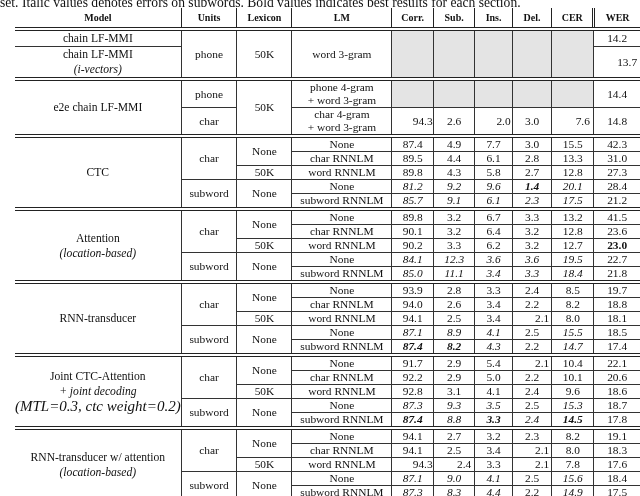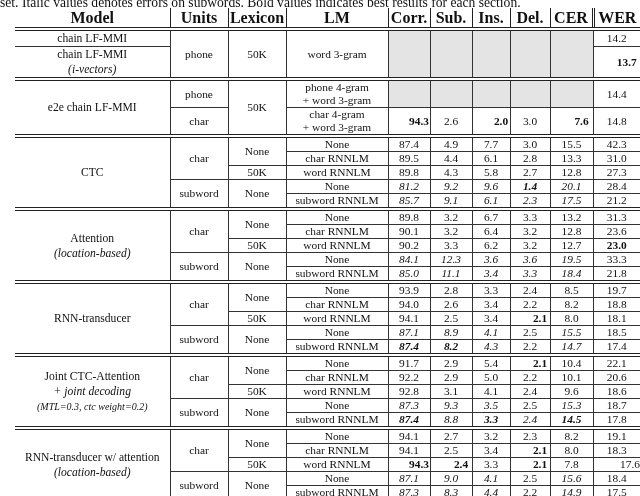--- a/index.html
+++ b/index.html
@@ -1,32 +1,32 @@
 <!DOCTYPE html>
 <html><head>
 <meta charset="utf-8">
 <style>
   html, body { margin:0; padding:0; background:#fff; }
   body { width:640px; height:496px; overflow:hidden; position:relative;
          font-family:"Liberation Serif","DejaVu Serif",serif; color:#111; }
   .caption { position:absolute; left:0; top:-5px; width:660px; font-size:13.6px; white-space:nowrap; line-height:15px; }
   table { position:absolute; left:15px; top:8px; border-collapse:collapse; font-size:11.4px; table-layout:fixed; }
   td, th { text-align:center; padding:0; line-height:13px; vertical-align:middle; overflow:hidden; white-space:nowrap; }
-  th { font-weight:bold; height:19px; font-size:16px; }
+  th { font-weight:bold; height:19px; font-size:10px; }
   .vl { border-left:1.2px solid #222; }
   .vll { border-left:3.5px double #222; }
   .grid td { border:1px solid #333; }
   .sec-top td, .sec-top th { border-top:4px double #222; }
   .bot { border-bottom:1.5px solid #222; }
   .gray { background:#e4e4e4; }
-  .b { font-weight:bold;padding-left:20px; }
+  .b { font-weight:normal;padding-left:20px; }
   .i { font-style:italic; }
   .bi { font-weight:bold; font-style:italic; }
   .model { font-size:11.6px; line-height:15px; }
-  .small { font-size:10px; }
+  .small { font-size:15px; }
   .r14 td { height:13px; }
 </style>
 </head>
 <body>
 
 <div class="caption">set. Italic values denotes errors on subwords. Bold values indicates best results for each section.</div>
 
 <table>
   <colgroup>
     <col style="width:155px">
@@ -166,21 +166,21 @@
           <div class="i small"></div>
         </td>
         <td rowspan="3">char</td>
         <td rowspan="2">None</td>
         <td>None</td>
         <td class="">89.8</td>
         <td class="">3.2</td>
         <td class="">6.7</td>
         <td class="">3.3</td>
         <td class="">13.2</td>
-        <td class=" vll" style="border-right: none;">31.3</td>
+        <td class=" vll" style="border-right: none;">41.5</td>
       </tr>
       <tr class="r14">
         <td>char RNNLM</td>
         <td class="">90.1</td>
         <td class="">3.2</td>
         <td class="">6.4</td>
         <td class="">3.2</td>
         <td class="">12.8</td>
         <td class=" vll" style="border-right: none;">23.6</td>
       </tr>
@@ -196,21 +196,21 @@
       </tr>
       <tr class="r14">
         <td rowspan="2">subword</td>
         <td rowspan="2">None</td>
         <td>None</td>
         <td class="i">84.1</td>
         <td class="i">12.3</td>
         <td class="i">3.6</td>
         <td class="i">3.6</td>
         <td class="i">19.5</td>
-        <td class=" vll" style="border-right: none;">33.3</td>
+        <td class=" vll" style="border-right: none;">22.7</td>
       </tr>
       <tr class="r14">
         <td>subword RNNLM</td>
         <td class="i">85.0</td>
         <td class="i">11.1</td>
         <td class="i">3.4</td>
         <td class="i">3.3</td>
         <td class="i">18.4</td>
         <td class=" vll" style="border-right: none;">21.8</td>
       </tr>
@@ -350,21 +350,21 @@
         <td class=" vll" style="border-right: none;">18.3</td>
       </tr>
       <tr class="r14">
         <td rowspan="1">50K</td>
         <td>word RNNLM</td>
         <td class="b">94.3</td>
         <td class="b">2.4</td>
         <td class="">3.3</td>
         <td class="b">2.1</td>
         <td class="">7.8</td>
-        <td class=" vll" style="border-right: none; text-align: right;">17.6</td>
+        <td class=" vll" style="border-right: none;">17.6</td>
       </tr>
       <tr class="r14">
         <td rowspan="2">subword</td>
         <td rowspan="2">None</td>
         <td>None</td>
         <td class="i">87.1</td>
         <td class="i">9.0</td>
         <td class="i">4.1</td>
         <td class="">2.5</td>
         <td class="i">15.6</td>

